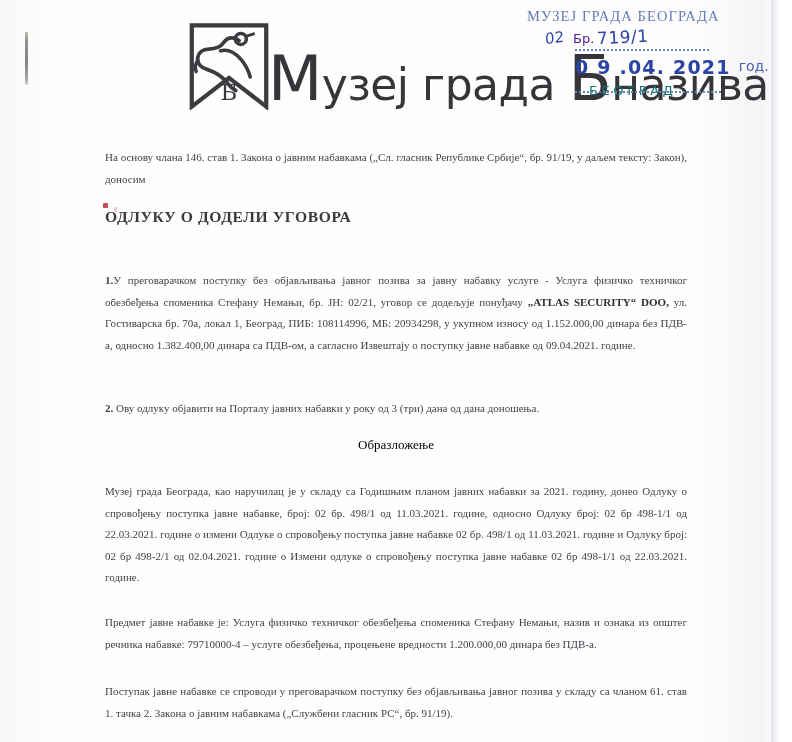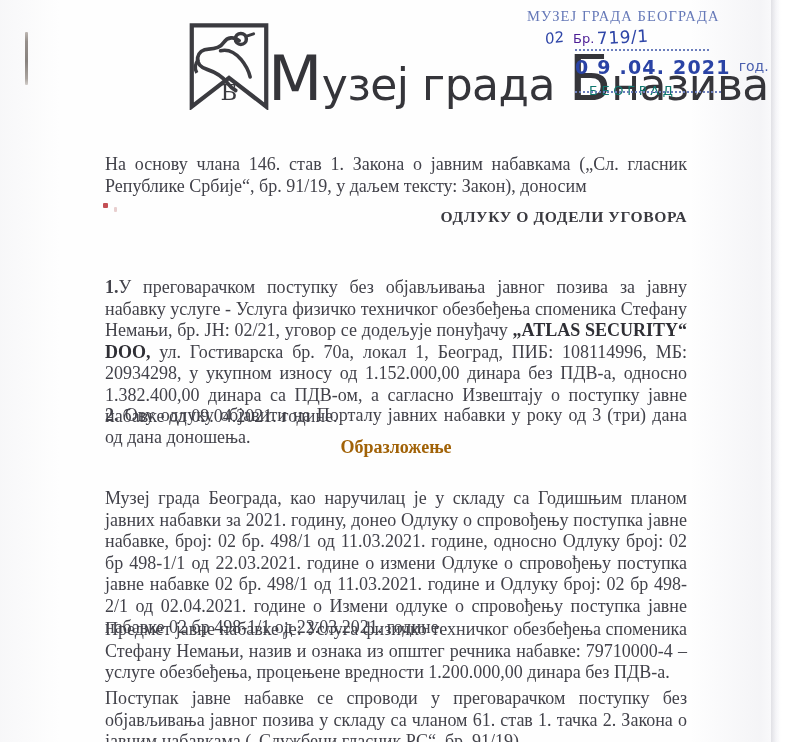--- a/index.html
+++ b/index.html
@@ -180,46 +180,46 @@
     letter-spacing: 3.6px;
     margin-top: 5px;
     margin-left: 62px;
   }
 
   
   .para {
     position: absolute;
     left: 105px;
     width: 582px;
-    font-size: 18px;
+    font-size: 11px;
     line-height: 21.5px;
     text-align: justify;
     text-justify: inter-word;
     color: #42424a;
   }
   .para b { font-weight: bold; color: #2f2f35; font-family: Liberation Serif, serif; }
   .num { font-weight: bold; }
   #decision-title {
     position: absolute;
     left: 105px;
     width: 582px;
-    text-align: right;
+    text-align: left;
     font-size: 15.6px;
     font-weight: bold;
     letter-spacing: 0.6px;
     color: #3a3a40;
   }
   #rationale-heading {
     position: absolute;
     left: 105px;
     width: 582px;
     text-align: center;
-    font-size: 18px;
-    font-weight: bold;
-    color: #a16207;
+    font-size: 13px;
+    font-weight: normal;
+    color: #000000;
   }
   #p-legal-basis { top: 136px; }
   #decision-title { top: 208px; }
   #p-award      { top: 259px; }
   #p-publish    { top: 387px; }
   #rationale-heading { top: 437px; }
   #p-rationale  { top: 470px; }
   #p-subject    { top: 601px; }
   #p-procedure  { top: 670px; }
 </style>

